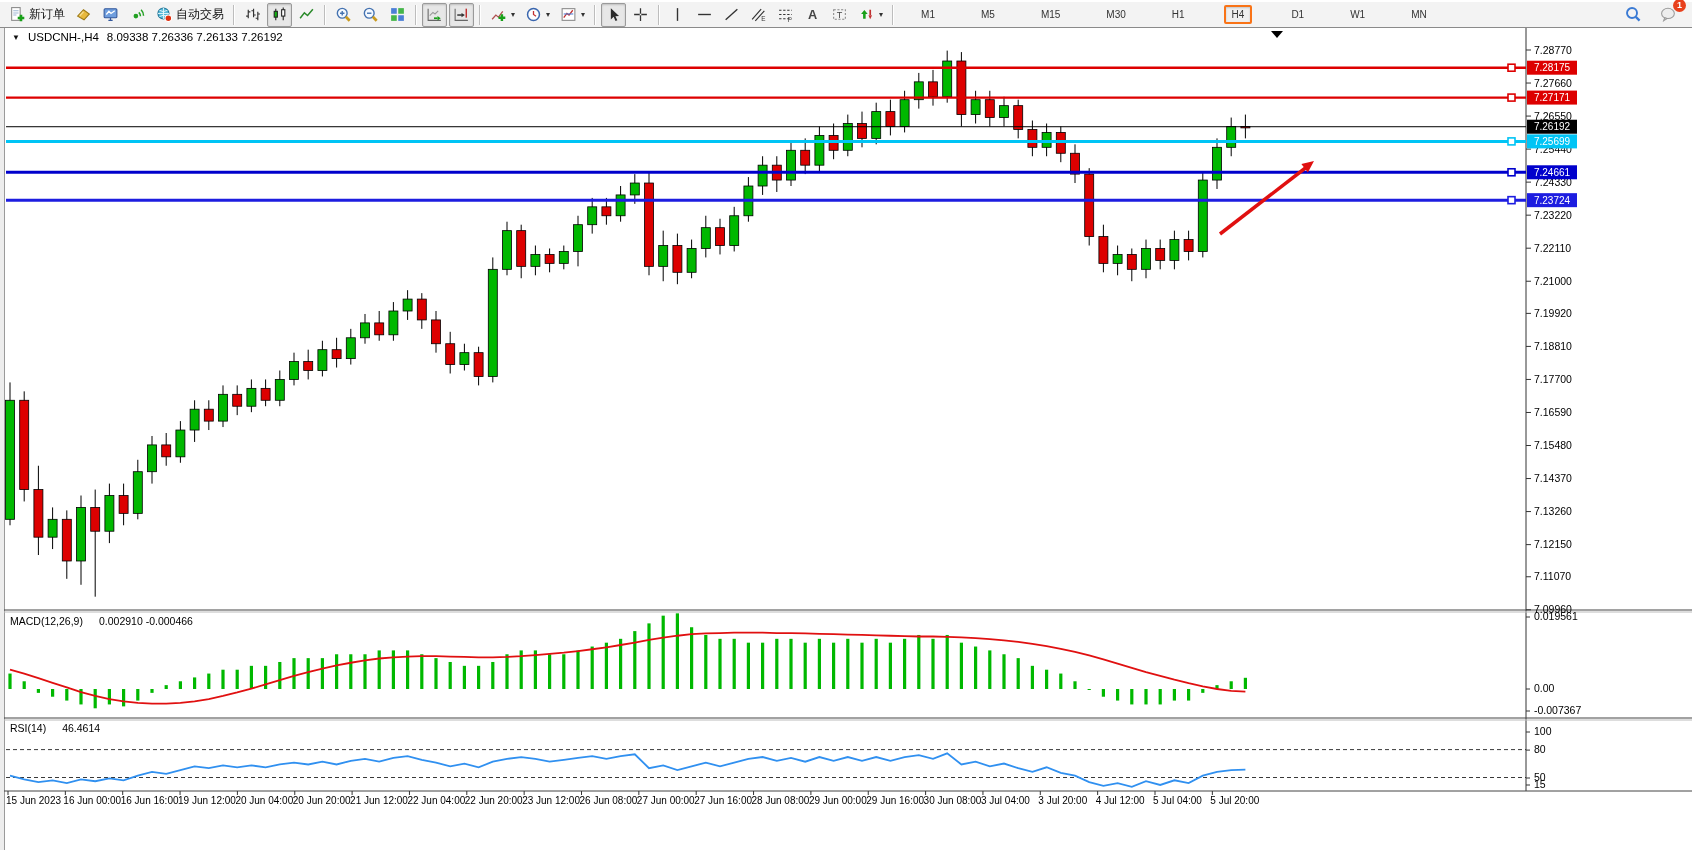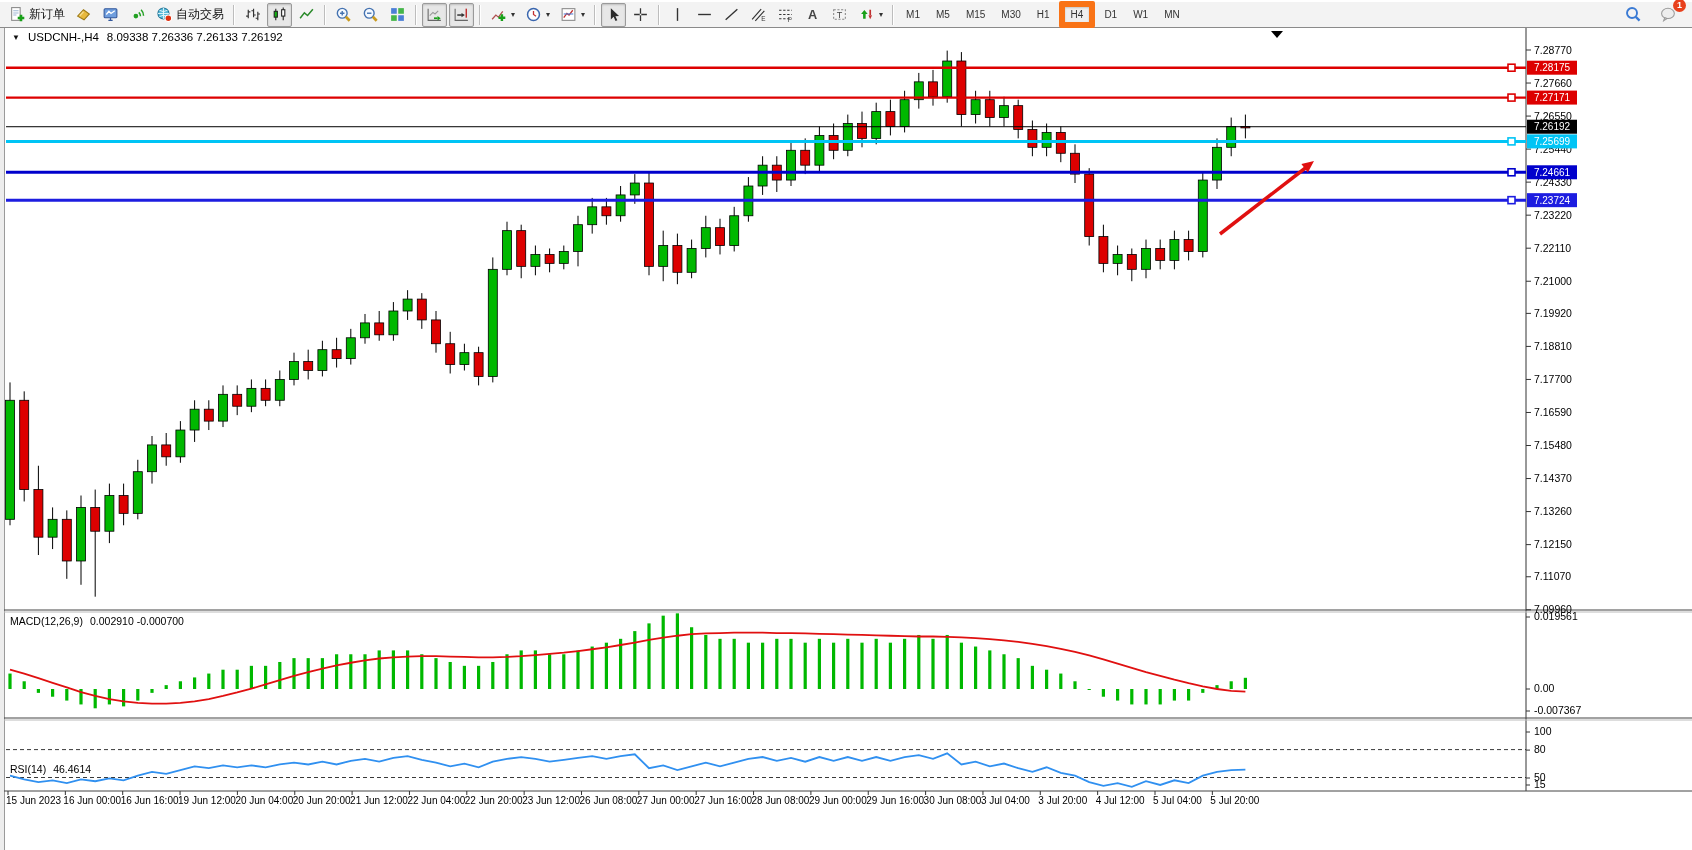--- a/index.html
+++ b/index.html
@@ -10,32 +10,32 @@
   .toolbar{position:absolute;left:0;top:2px;width:1692px;height:26px;background:#f3f3f3;
            border-bottom:1px solid #8a8a8a;display:flex;align-items:center;padding-left:4px;box-sizing:border-box;z-index:5;}
   .tb-group{display:flex;align-items:center;height:26px;}
   .tb-sep{width:1px;height:20px;background:#bdbdbd;border-right:1px solid #fff;margin:0 4px;}
   .tb-btn{display:flex;align-items:center;gap:3px;padding:2px 3px;margin:0 1px;border:1px solid transparent;
           border-radius:2px;height:18px;box-sizing:content-box;cursor:default;}
   .tb-btn.pressed{background:#e7e7e7;border:1px solid #9a9a9a;box-shadow:inset 0 1px 2px rgba(0,0,0,.18);}
   .tb-btn svg{display:block;}
   .tb-label{font-size:12px;color:#111;white-space:nowrap;}
   .tb-caret{font-size:8px;color:#333;margin-left:1px;}
-  .tf-btn{font-size:10px;color:#333;padding:2px 6px;margin:0 1px;border:1px solid transparent;border-radius:2px;}
-  .tf-btn.active{background:#efefef;border:6px solid #f97316;box-shadow:inset 0 1px 2px rgba(0,0,0,.18);}
+  .tf-btn{font-size:10px;color:#333;padding:2px 6px;margin:0 16px;border:1px solid transparent;border-radius:2px;}
+  .tf-btn.active{background:#efefef;border:2px solid #f97316;box-shadow:inset 0 1px 2px rgba(0,0,0,.18);}
   .tb-right{margin-left:auto;display:flex;align-items:center;gap:8px;margin-right:10px;}
   .notif{position:relative;}
   .notif-badge{position:absolute;right:-6px;top:-5px;background:#e8401c;color:#fff;font-size:9px;font-weight:bold;
                border-radius:50%;width:13px;height:13px;line-height:13px;text-align:center;}
 
   
   .chart-title{position:absolute;left:12px;top:31px;font-size:11.5px;color:#000;z-index:3;display:flex;gap:8px;align-items:center;}
   .chart-title .dd{font-size:8px;color:#111;}
-  .ind-label{position:absolute;left:10px;font-size:10.5px;color:#000;z-index:3;display:flex;gap:7px;}
-  #macd-label{top:615px;} #rsi-label{top:763px;}
+  .ind-label{position:absolute;left:10px;font-size:10.5px;color:#000;z-index:3;display:flex;gap:16px;}
+  #macd-label{top:615px;} #rsi-label{top:722px;}
   svg#chart-svg{position:absolute;left:0;top:0;z-index:1;}
 </style>
 </head>
 <body>
 
 <div id="app">
 
   <div class="toolbar">
     <div id="tb-groups" style="display:flex;align-items:center;">
         <div class="tb-group">
@@ -259,21 +259,21 @@
   </div>
 
   <div class="chart-title">
     <span class="dd">▼</span>
     <span>USDCNH-,H4</span>
     <span>8.09338 7.26336 7.26133 7.26192</span>
   </div>
 
   <div class="ind-label" id="macd-label">
     <span>MACD(12,26,9)</span>
-    <span>0.002910 -0.000700</span>
+    <span>0.002910 -0.000466</span>
   </div>
   <div class="ind-label" id="rsi-label">
     <span>RSI(14)</span>
     <span>46.4614</span>
   </div>
 
   <svg id="chart-svg" width="1692" height="850">
       <rect x="0" y="26" width="4" height="824" fill="#ededed"></rect>
       <line x1="4.5" y1="26" x2="4.5" y2="850" stroke="#9a9a9a"></line>
       <line x1="1526" y1="26" x2="1526" y2="791" stroke="#333" stroke-width="1"></line>

